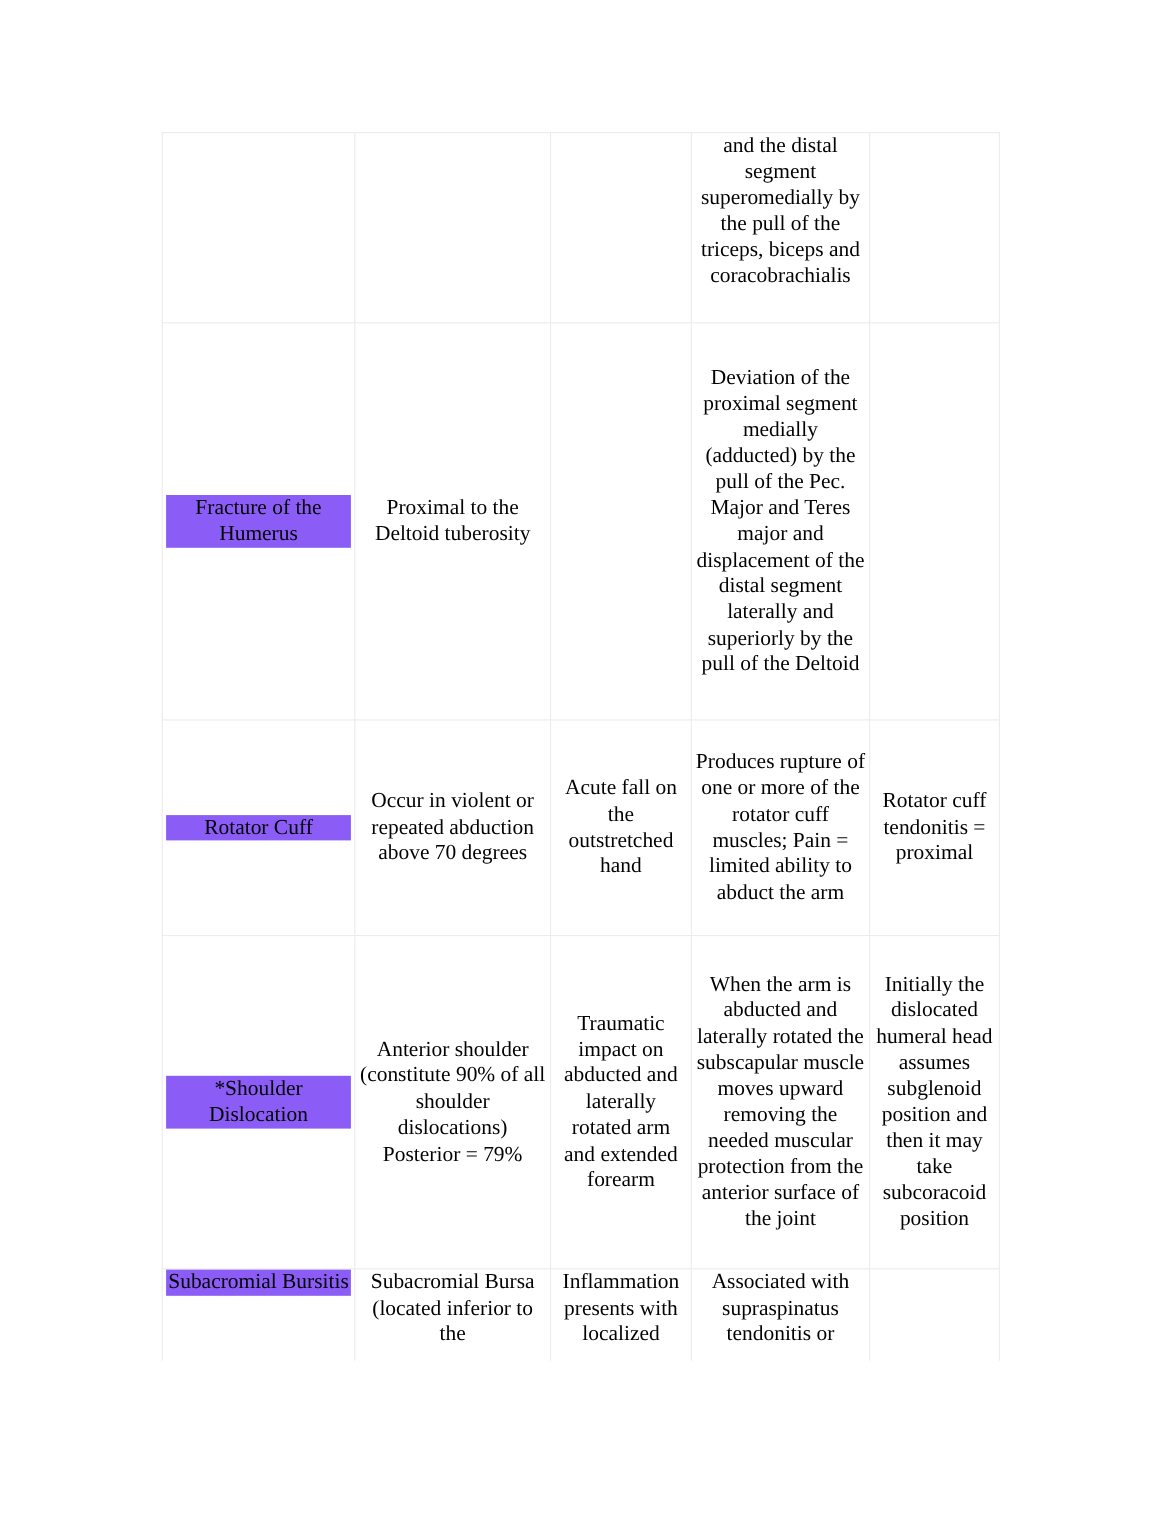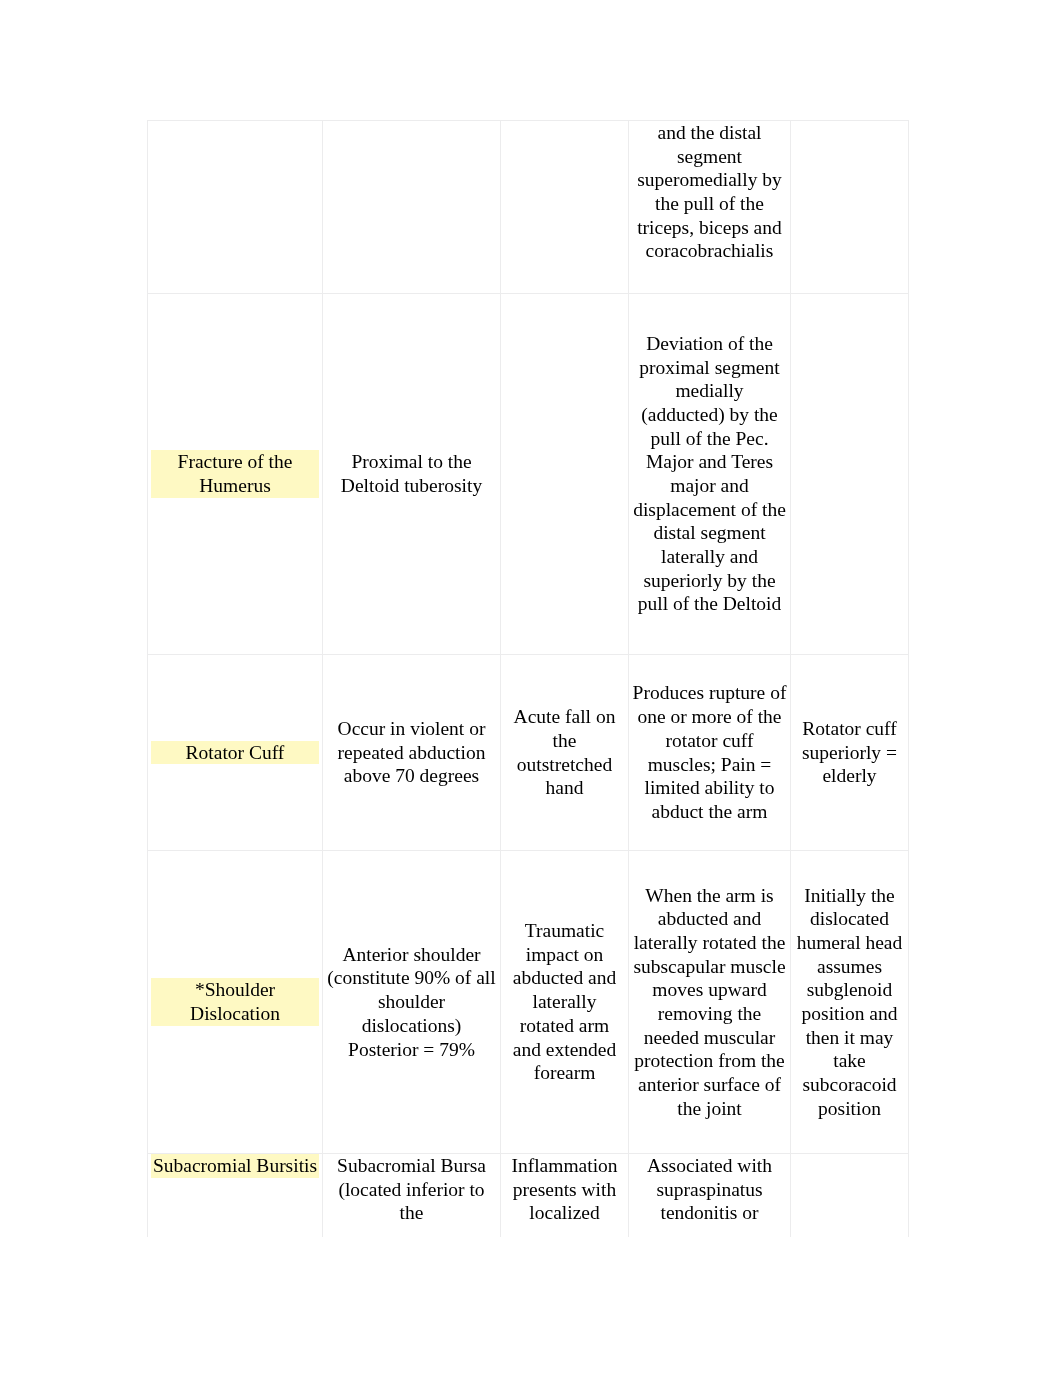--- a/index.html
+++ b/index.html
@@ -49,21 +49,21 @@
   }
 
   
   col.c1 { width: 175px; }
   col.c2 { width: 178px; }
   col.c3 { width: 128px; }
   col.c4 { width: 162px; }
   col.c5 { width: 118px; }
 
   .hl {
-    background-color: #fef9c3;
+    background-color: #8b5cf6;
     padding: 0 1px;
     box-decoration-break: clone;
     -webkit-box-decoration-break: clone;
   }
 
   .cell-text {
     display: block;
   }
 
   
@@ -144,21 +144,21 @@
           <td>
             <span class="cell-text">Occur in violent or repeated abduction above 70 degrees</span>
           </td>
           <td>
             <span class="cell-text">Acute fall on the outstretched hand</span>
           </td>
           <td>
             <span class="cell-text">Produces rupture of one or more of the rotator cuff muscles; Pain = limited ability to abduct the arm</span>
           </td>
           <td>
-            <span class="cell-text">Rotator cuff superiorly = elderly</span>
+            <span class="cell-text">Rotator cuff tendonitis = proximal</span>
           </td>
         </tr>
 
         <tr class="r4">
           <td>
             <span class="cell-text hl">*Shoulder Dislocation</span>
           </td>
           <td>
             <span class="cell-text">Anterior shoulder (constitute 90% of all shoulder dislocations) Posterior = 79%</span>
           </td>

